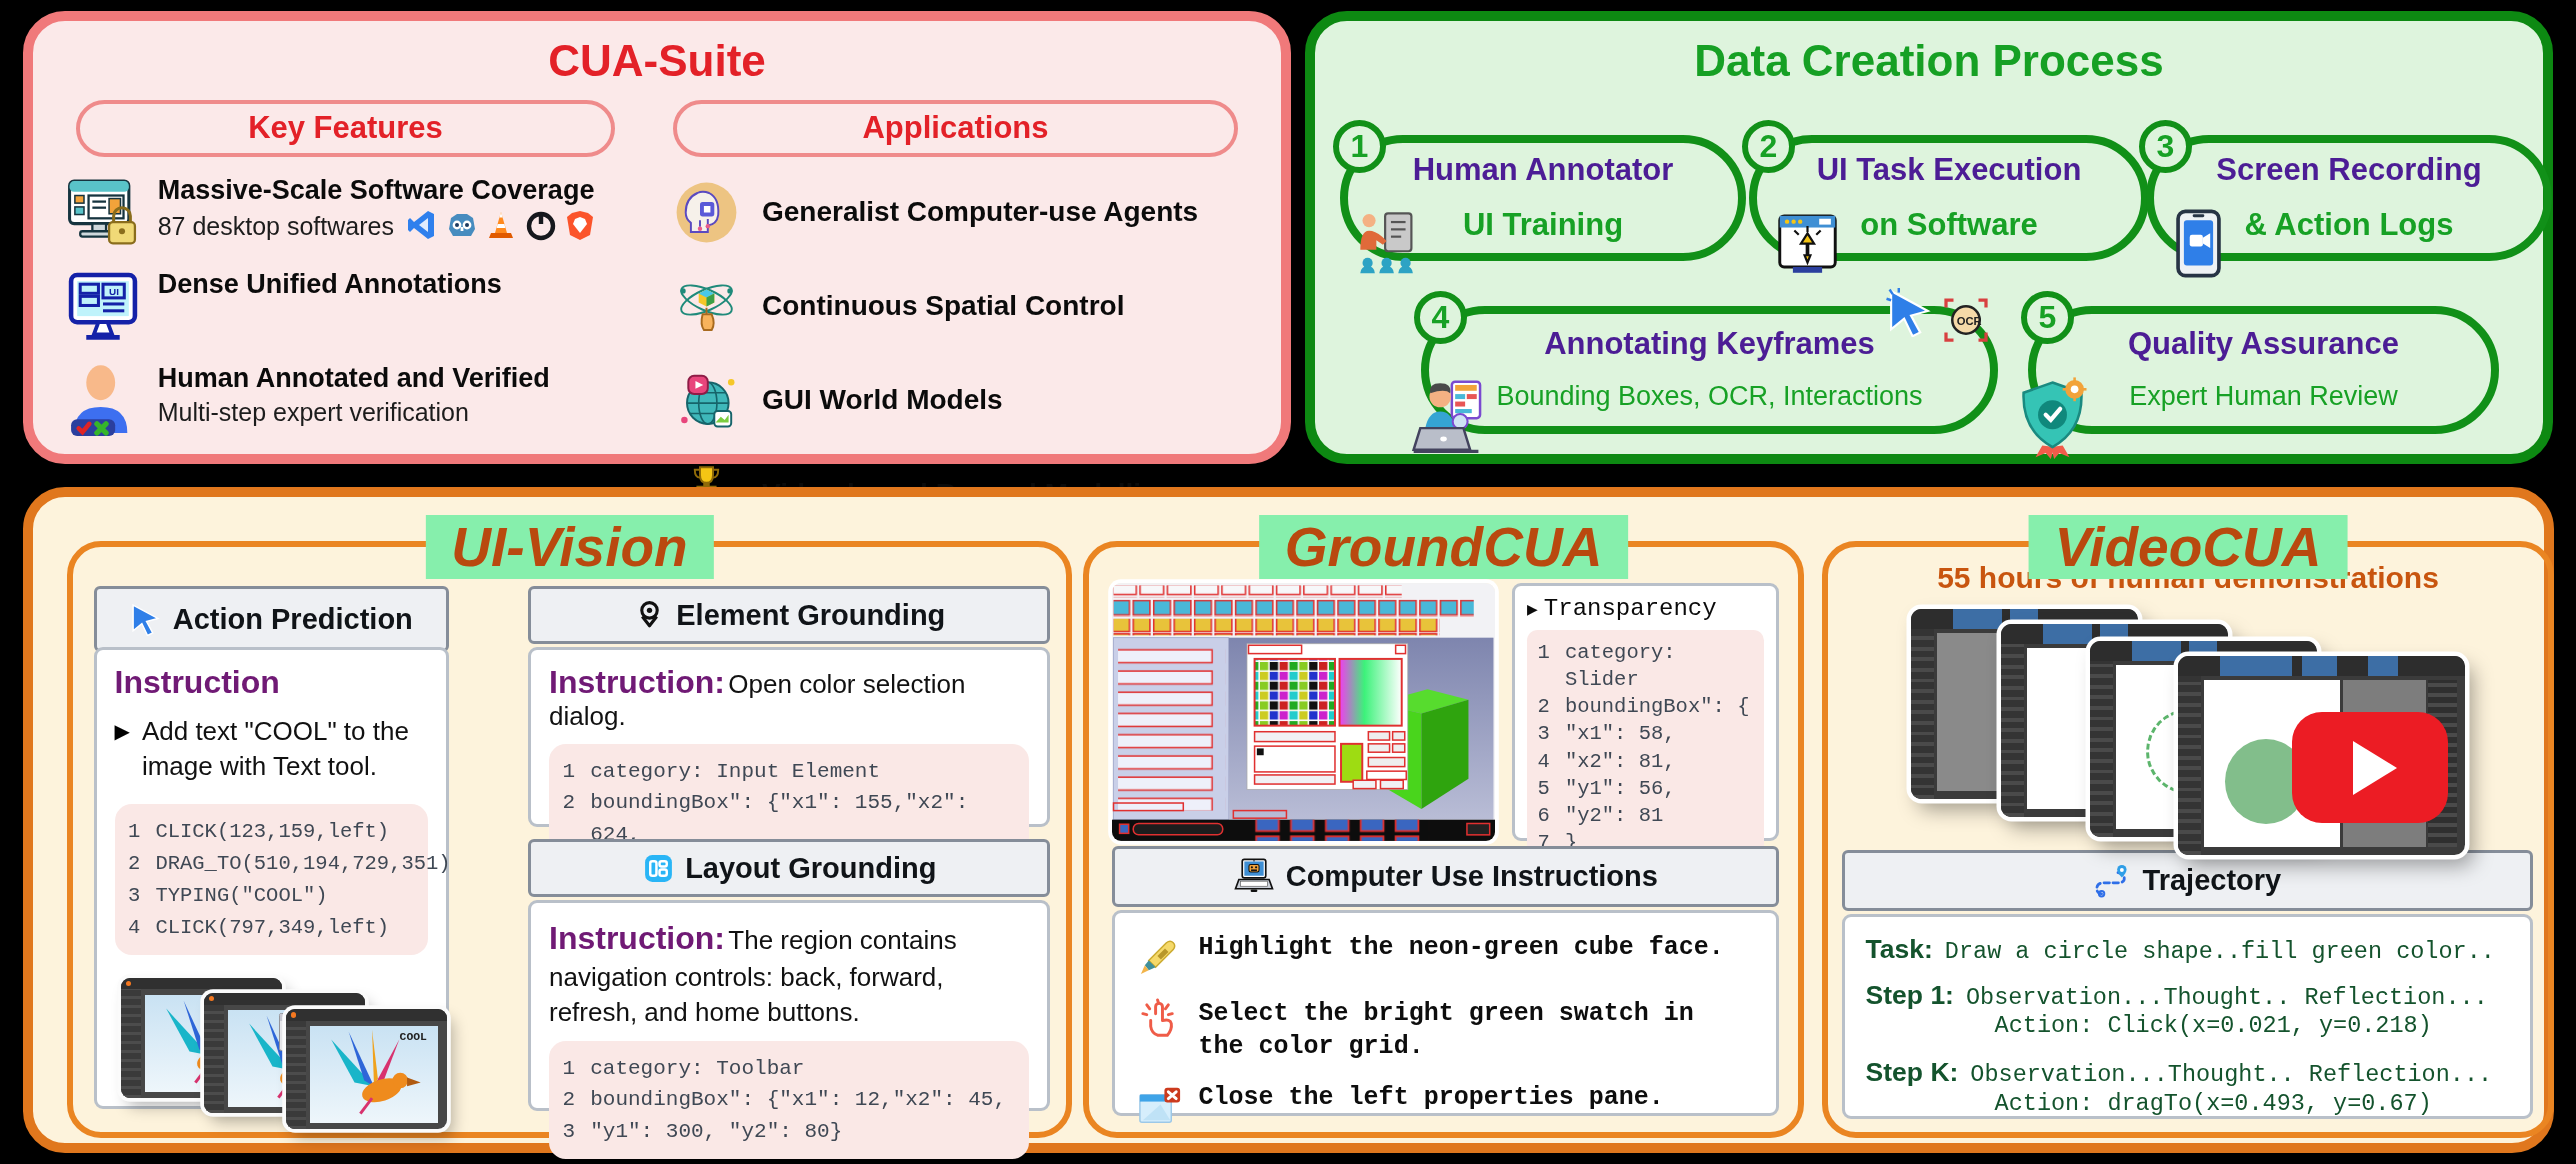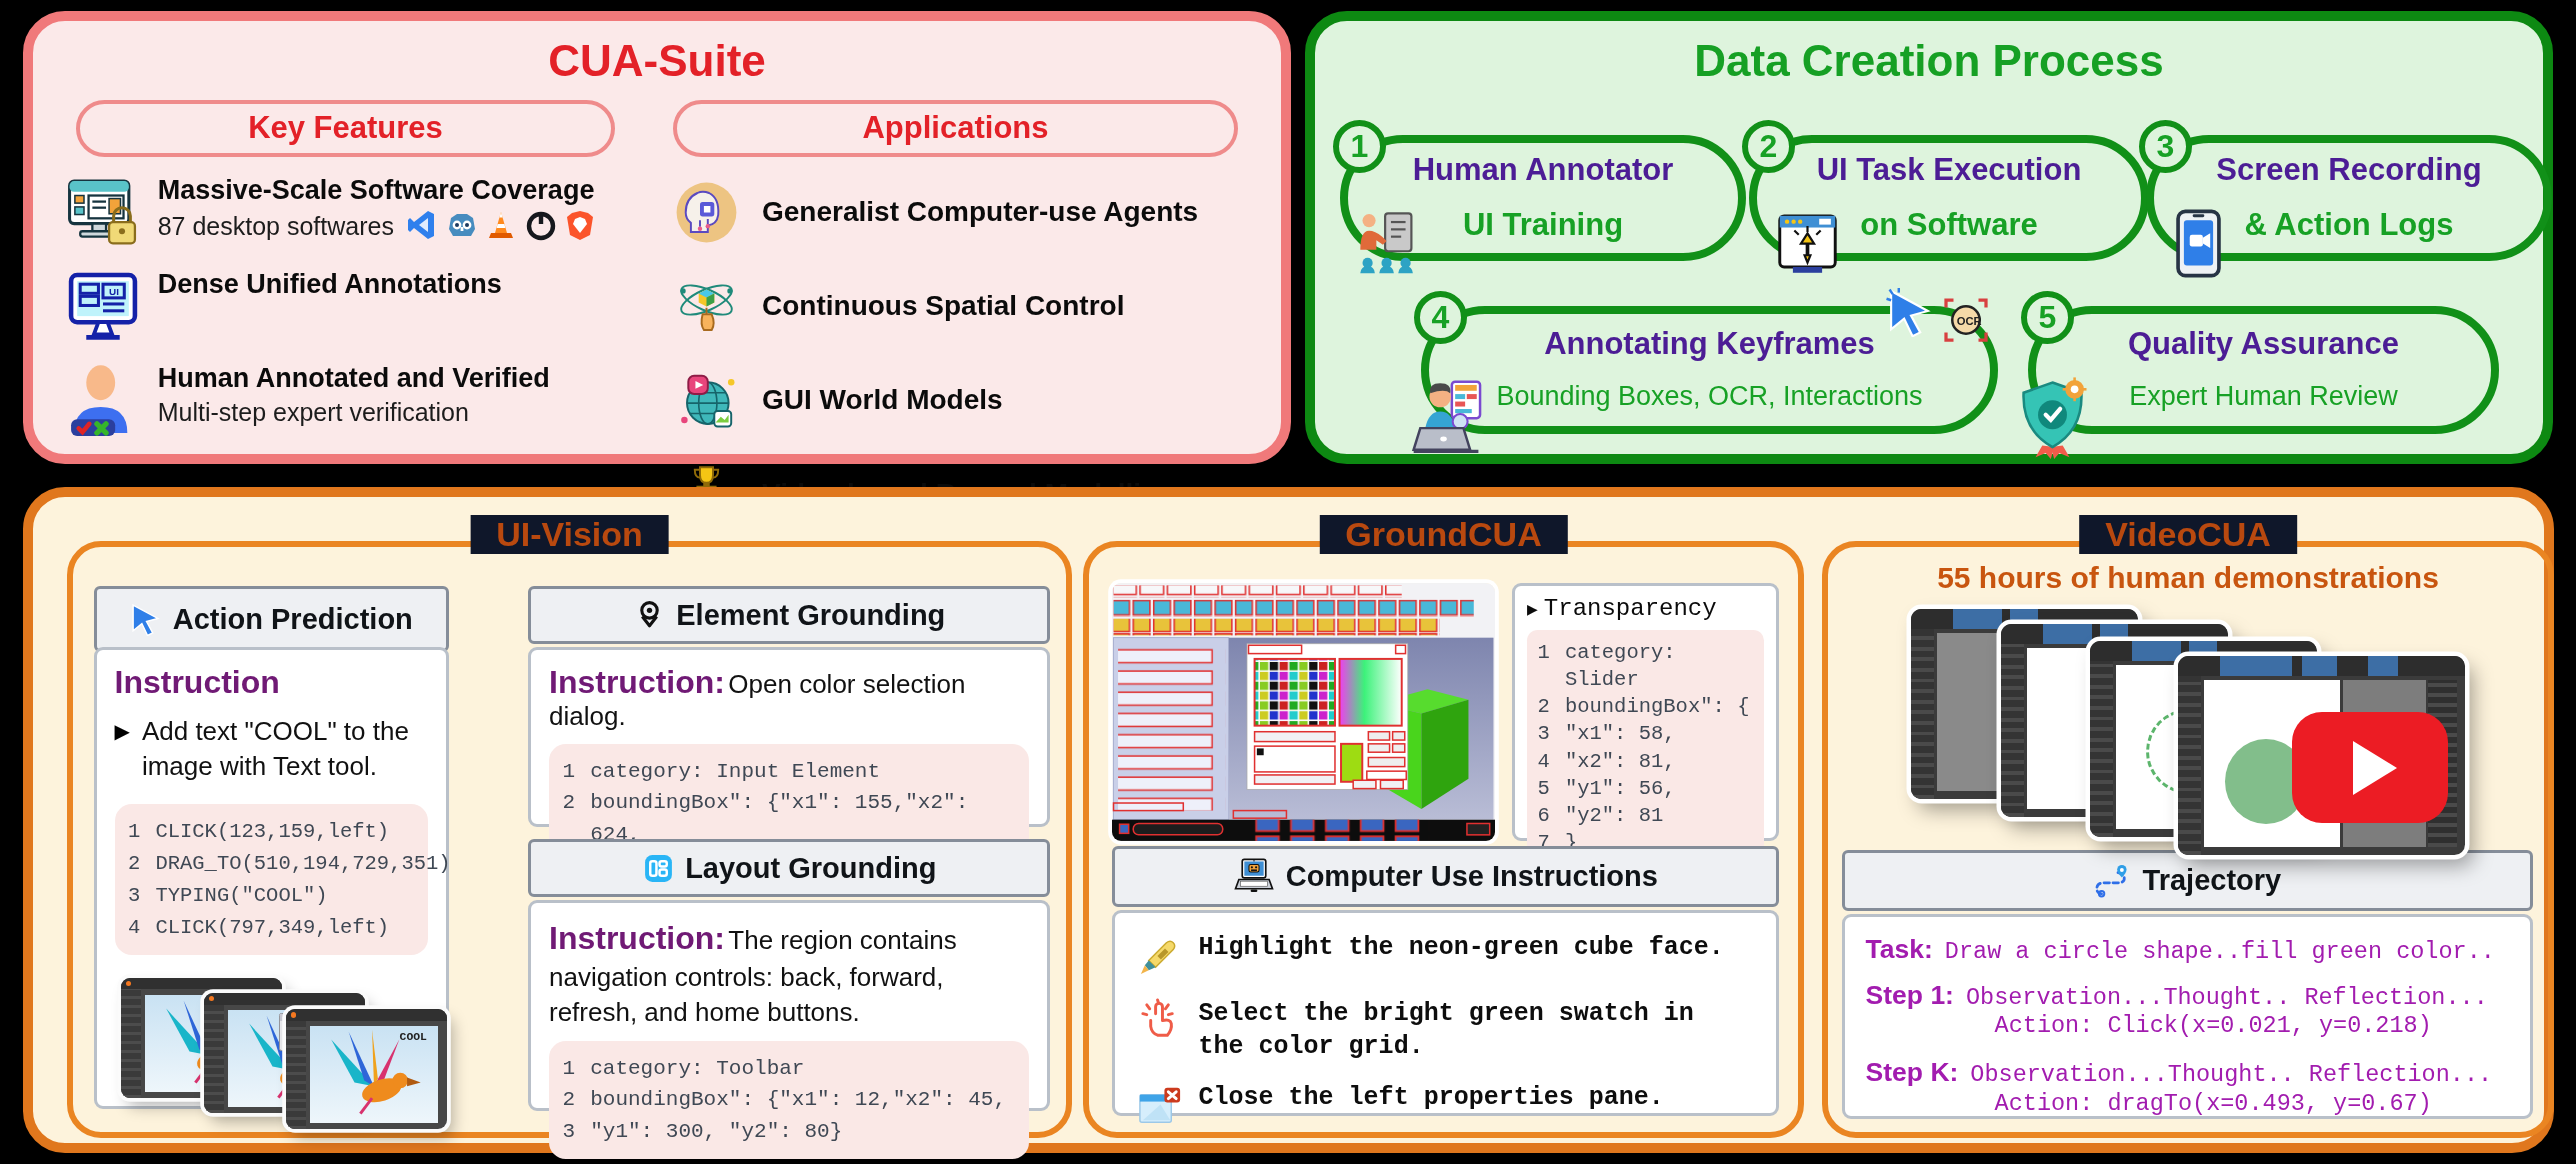--- a/index.html
+++ b/index.html
@@ -44,22 +44,22 @@
   .step-num{position:absolute;left:-15px;top:-23px;width:53px;height:53px;border-radius:50%;
             background:#def4dd;border:6.8px solid #119018;color:#17a125;font-size:32px;
             font-weight:700;display:flex;align-items:center;justify-content:center;box-sizing:border-box;}
   .step-ic{position:absolute;width:73px;height:73px;left:1.5px;bottom:-23px;}
 
   
   #bottomPanel{left:23px;top:487px;width:2531px;height:666px;background:#fdf3dc;
                border:10.6px solid #e0771d;border-radius:42px;}
   .subpanel{position:absolute;border:6.8px solid #ea8522;border-radius:34px;}
   .sub-title{position:absolute;top:-32px;left:50%;transform:translateX(-50%);
-             background:#0f172a;padding:0 26px;font-size:34px;font-weight:800;
-             color:#b9490f;white-space:nowrap;}
+             background:#86efac;padding:0 26px;font-size:55px;font-weight:800;
+             color:#b9490f;white-space:nowrap;font-style:italic;}
   .card-h{position:absolute;background:#eef0f3;border:3.8px solid #858d99;border-radius:6px;
           display:flex;align-items:center;justify-content:center;gap:10.6px;
           font-size:29px;font-weight:700;color:#101418;box-sizing:border-box;}
   .card-b{position:absolute;background:#fff;border:3px solid #b9c0c9;border-radius:9px;
           box-sizing:border-box;padding:13.6px 18px;}
   .codeblock{background:#fae8e6;border-radius:16.7px;padding:12px 13.6px;
              font-family:"Liberation Mono",monospace;color:#3f4854;}
   .cl{display:flex;}
   .cl .n{flex:none;margin-right:15px;}
   .instr-b{font-size:32px;font-weight:700;color:#701a75;}
@@ -95,21 +95,21 @@
   .yt .tri{width:0;height:0;border-left:44px solid #fff;border-top:27px solid transparent;
       border-bottom:27px solid transparent;margin-left:9px;}
 
   
   .cui-row{display:flex;align-items:flex-start;gap:13.6px;margin-bottom:16.7px;}
   .cui-ic{width:49px;height:49px;flex:none;}
   .cui-tx{font-family:"Liberation Mono",monospace;font-size:25px;font-weight:700;
           color:#0d0d0d;line-height:1.35;max-width:561px;}
 
   
-  .traj-row{margin-bottom:10.6px;font-family:"Liberation Mono",monospace;font-size:23.5px;color:#a21caf;}
+  .traj-row{margin-bottom:10.6px;font-family:"Liberation Mono",monospace;font-size:23.5px;color:#14532d;}
   .traj-label{font-family:"Liberation Sans",sans-serif;font-weight:800;font-size:26.5px;margin-right:12px;}
   .traj-action{margin-left:129px;margin-top:1.5px;}
 </style>
 </head>
 <body>
 
 <svg width="0" height="0" style="position:absolute">
   <defs>
     <symbol id="bird" viewBox="0 0 120 100">
       <path d="M60,62 L16,14 L40,58 Z" fill="#19b5c9"></path>

